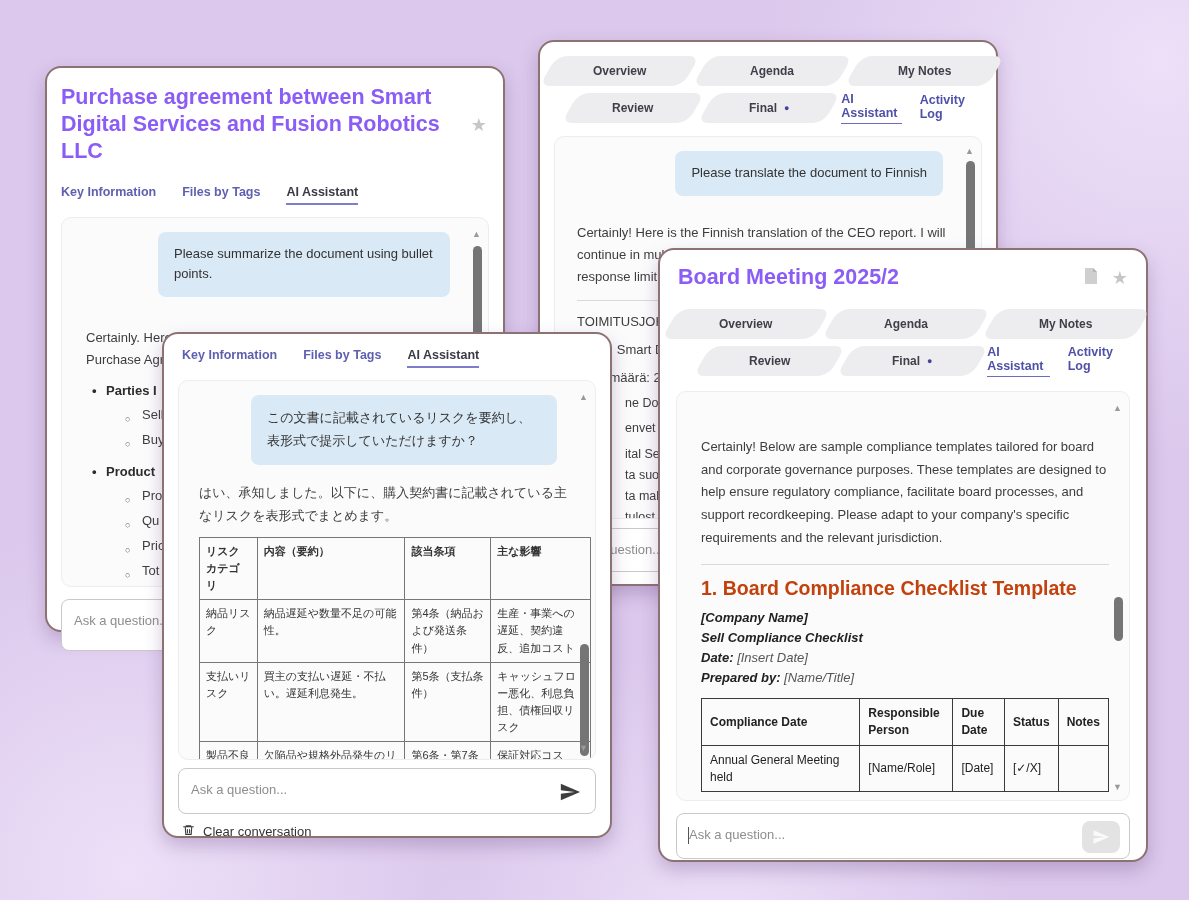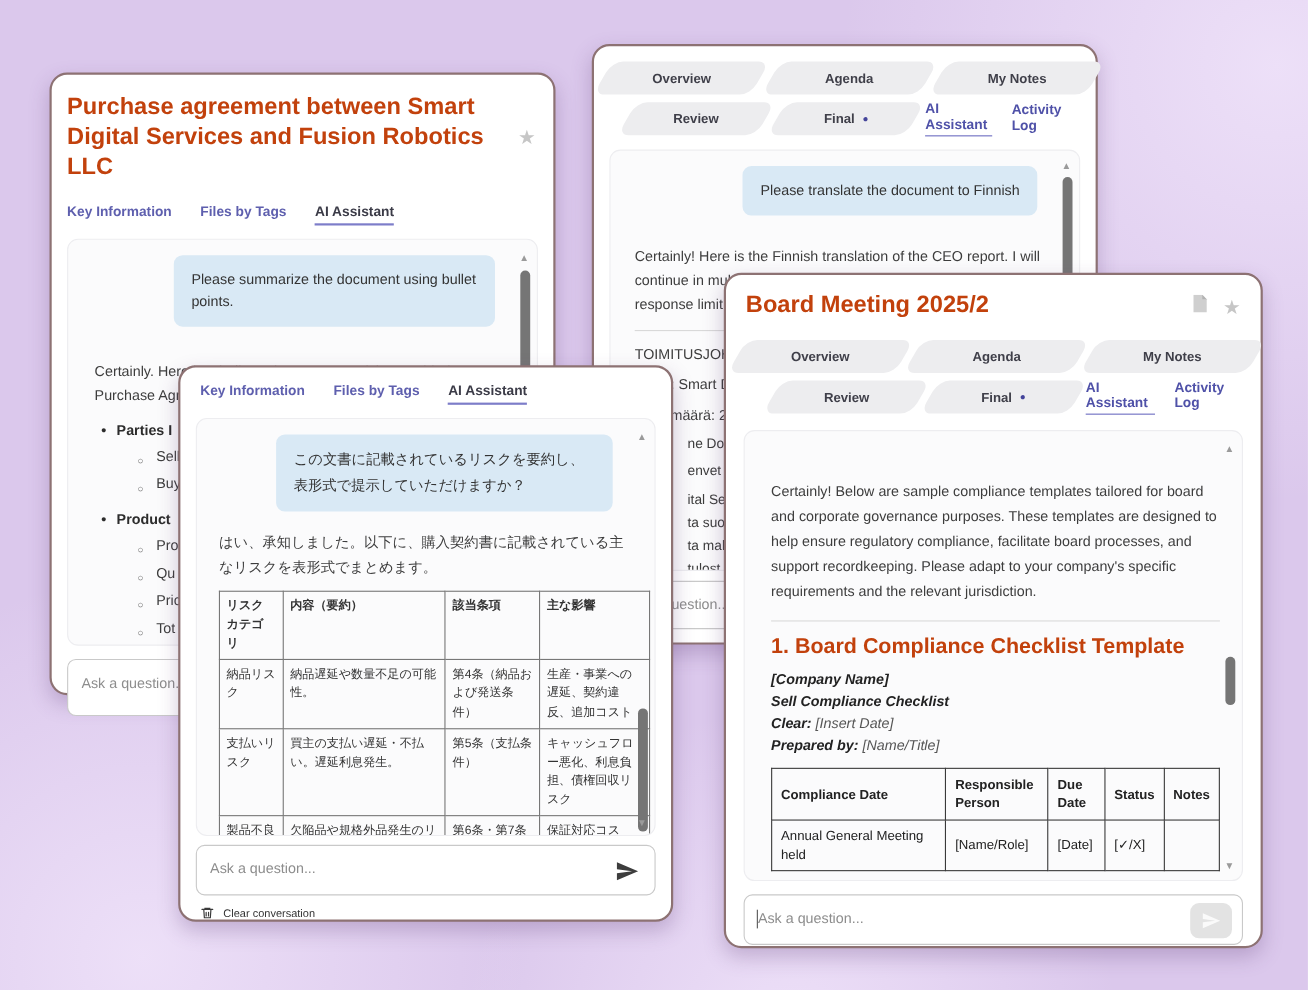--- a/index.html
+++ b/index.html
@@ -6,21 +6,21 @@
   html,body { width:1189px; height:900px; }
   body { font-family:"Liberation Sans","DejaVu Sans",sans-serif; }
   .stage { position:relative; width:1189px; height:900px; background:#dbc8ec; overflow:hidden; }
   .swirl { position:absolute; border-radius:50%; background:radial-gradient(circle, rgba(240,228,250,.85) 0%, rgba(240,228,250,0) 70%); }
   .sw1 { width:700px; height:700px; left:-220px; top:520px; }
   .sw2 { width:800px; height:800px; left:760px; top:-340px; }
   .sw3 { width:600px; height:600px; left:420px; top:640px; }
 
   .card { position:absolute; background:#fff; border:2px solid #8d7273; border-radius:16px; box-shadow:0 8px 18px rgba(92,62,120,.28); }
 
-  .doc-title { font-size:21.5px; font-weight:700; color:#c2410c; line-height:1.25; }
+  .doc-title { font-size:21.5px; font-weight:700; color:#8b5cf6; line-height:1.25; }
   .star { color:#c6c6c6; font-size:18px; line-height:1; }
 
   .doc-tabs { display:flex; gap:26px; font-size:12.5px; font-weight:700; color:#5e5fae; }
   .doc-tabs .t { cursor:pointer; padding-bottom:4px; }
   .doc-tabs .t.active { color:#3b3b47; border-bottom:2px solid #7d7dc9; }
 
   .panel { background:#fbfbfc; border:1px solid #ededf0; border-radius:10px; position:relative; overflow:hidden; }
   .bubble { background:#d9e9f5; border-radius:8px; padding:12px 16px; font-size:13px; color:#333; line-height:1.6; }
   .reply { font-size:13px; color:#3d3d3d; line-height:1.7; }
 
@@ -83,21 +83,21 @@
   .b-ask { position:absolute; left:14px; right:14px; bottom:12px; height:44px; }
 
   
   .card-c { left:162px; top:332px; width:450px; height:506px; z-index:3; }
   .c-tabs { margin:14px 0 0 18px; }
   .c-panel { margin:12px 14px 0; height:380px; padding:14px 20px; }
   .c-bubble { width:306px; margin-left:auto; margin-right:18px; line-height:1.75; }
   .c-reply { margin-top:16px; line-height:1.8; }
   .c-ask { margin:8px 14px 0; height:46px; }
   .send-flat { position:absolute; right:14px; top:12px; cursor:pointer; }
-  .c-foot { margin:9px 0 0 18px; display:flex; align-items:center; gap:8px; font-size:10px; color:#333; cursor:pointer; }
+  .c-foot { margin:9px 0 0 18px; display:flex; align-items:center; gap:8px; font-size:13px; color:#333; cursor:pointer; }
 
   
   .card-d { left:658px; top:248px; width:490px; height:614px; z-index:4; }
   .d-head { display:flex; align-items:flex-start; padding:14px 18px 0 18px; }
   .d-head .doc-title { flex:1; }
   .d-icons { display:flex; gap:14px; align-items:center; padding-top:4px; }
   .d-tabs1 { display:flex; gap:8px; margin:18px 0 0 10px; }
   .d-tabs1 .wtab { width:152px; }
   .d-tabs2 { display:flex; gap:8px; margin:6px 16px 0 42px; align-items:center; }
   .d-tabs2 .wtab { width:152px; }
@@ -323,21 +323,21 @@
     <div class="panel d-panel">
       <div class="sb-up" style="top:12px">▲</div>
       <div class="thumb" style="top:205px;height:44px"></div>
       <div class="sb-dn" style="bottom:8px">▼</div>
       <div class="reply d-reply">Certainly! Below are sample compliance templates tailored for board and corporate governance purposes. These templates are designed to help ensure regulatory compliance, facilitate board processes, and support recordkeeping. Please adapt to your company's specific requirements and the relevant jurisdiction.</div>
       <div class="divider d-div"></div>
       <div class="d-h2">1. Board Compliance Checklist Template</div>
       <div class="d-meta">
         <div><b>[Company Name]</b></div>
         <div><b>Sell Compliance Checklist</b></div>
-        <div><b>Clear:</b><span> [Insert Date]</span></div>
+        <div><b>Date:</b><span> [Insert Date]</span></div>
         <div><b>Prepared by:</b><span> [Name/Title]</span></div>
       </div>
       <table class="bd-table" style="width:408px">
         <colgroup>
             <col style="width:172px">
             <col style="width:94px">
             <col style="width:52px">
             <col style="width:48px">
             <col style="width:42px">
           </colgroup>

